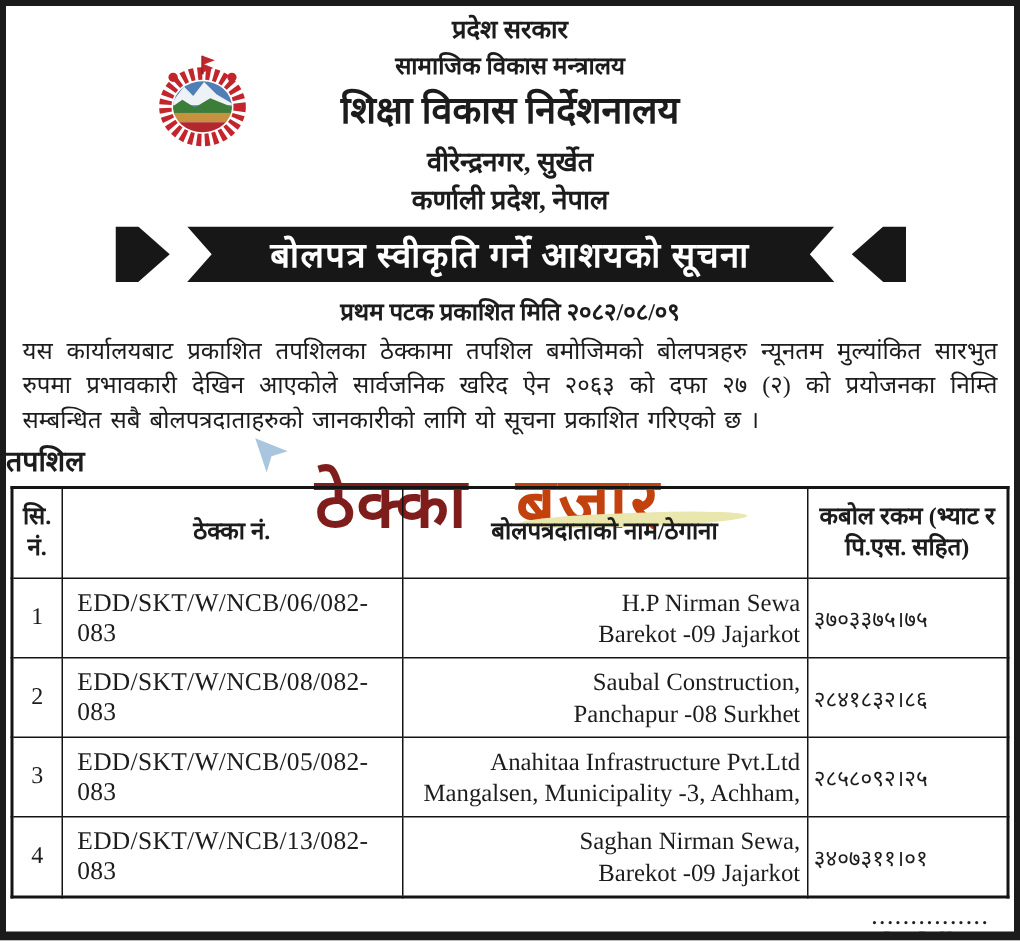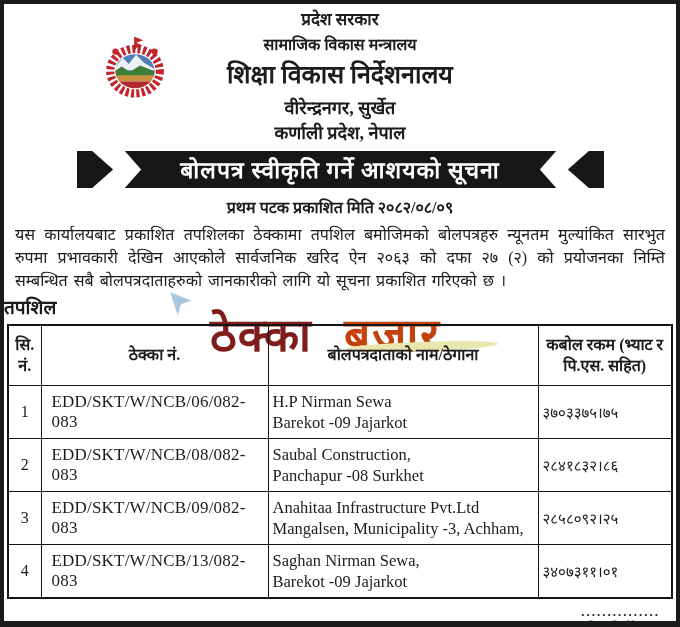--- a/index.html
+++ b/index.html
@@ -46,21 +46,21 @@
   table{
     width:664px;margin:4px auto 0;
     border-collapse:collapse;table-layout:fixed;
     border:2.5px solid #141414;
   }
   th,td{border:1.5px solid #141414;vertical-align:middle;background:transparent;}
   th{font-size:16px;font-weight:bold;text-align:center;height:55px;padding:2px 4px;line-height:1.3;}
   td{height:48px;padding:2px 4px;}
   .cell-sn{text-align:center;font-size:16px;}
   .cell-contract{text-align:left;padding-left:10px;font-size:17px;letter-spacing:.2px;}
-  .cell-bidder{text-align:left;font-size:16.5px;line-height:21px;}
+  .cell-bidder{text-align:right;font-size:16.5px;line-height:21px;}
   .cell-amount{text-align:left;font-size:15px;}
   
   .sig{margin:5px 16px 0 0;text-align:right;line-height:1.2;}
   .sig-dots{font-size:13px;font-weight:bold;letter-spacing:2px;color:#222;}
   .sig-title{font-size:18px;font-weight:bold;margin-top:1px;}
   
   .watermark{
     position:absolute;left:162px;top:286px;width:340px;height:72px;
     z-index:-1;pointer-events:none;white-space:nowrap;
   }
@@ -164,21 +164,21 @@
         <td class="cell-sn">2</td>
         <td class="cell-contract">EDD/SKT/W/NCB/08/082-083</td>
         <td class="cell-bidder">
           <div>Saubal Construction,</div>
           <div>Panchapur -08 Surkhet</div>
         </td>
         <td class="cell-amount">२८४१८३२।८६</td>
       </tr>
       <tr>
         <td class="cell-sn">3</td>
-        <td class="cell-contract">EDD/SKT/W/NCB/09/082-083</td>
+        <td class="cell-contract">EDD/SKT/W/NCB/05/082-083</td>
         <td class="cell-bidder">
           <div>Anahitaa Infrastructure Pvt.Ltd</div>
           <div>Mangalsen, Municipality -3, Achham,</div>
         </td>
         <td class="cell-amount">२८५८०९२।२५</td>
       </tr>
       <tr>
         <td class="cell-sn">4</td>
         <td class="cell-contract">EDD/SKT/W/NCB/13/082-083</td>
         <td class="cell-bidder">

